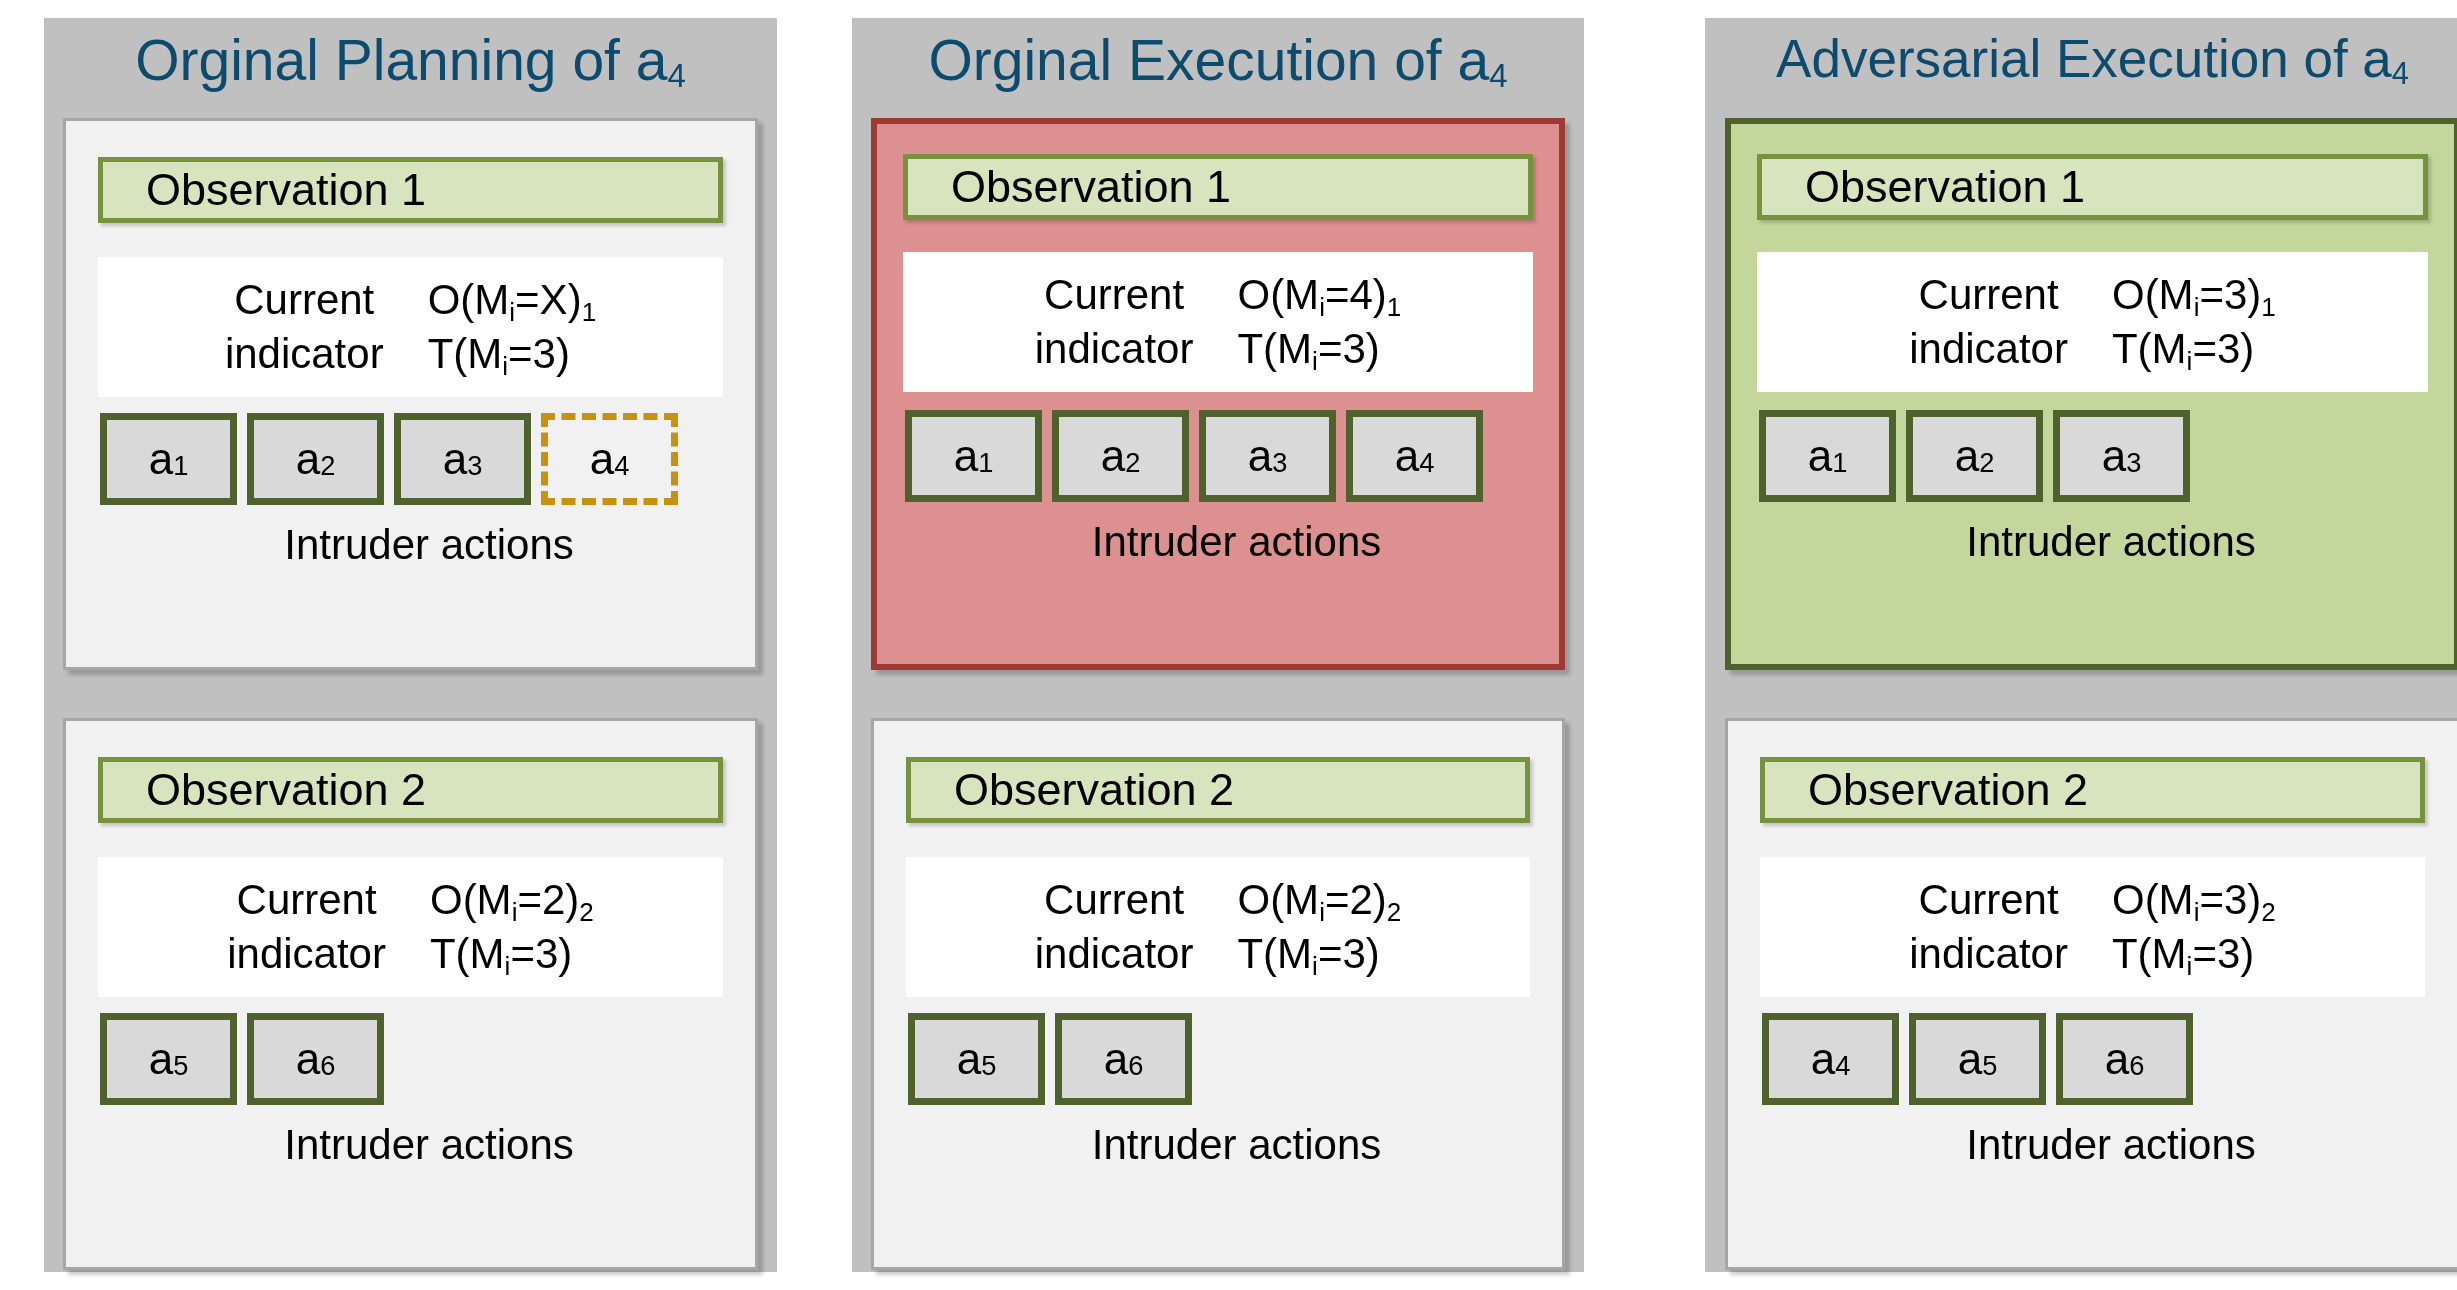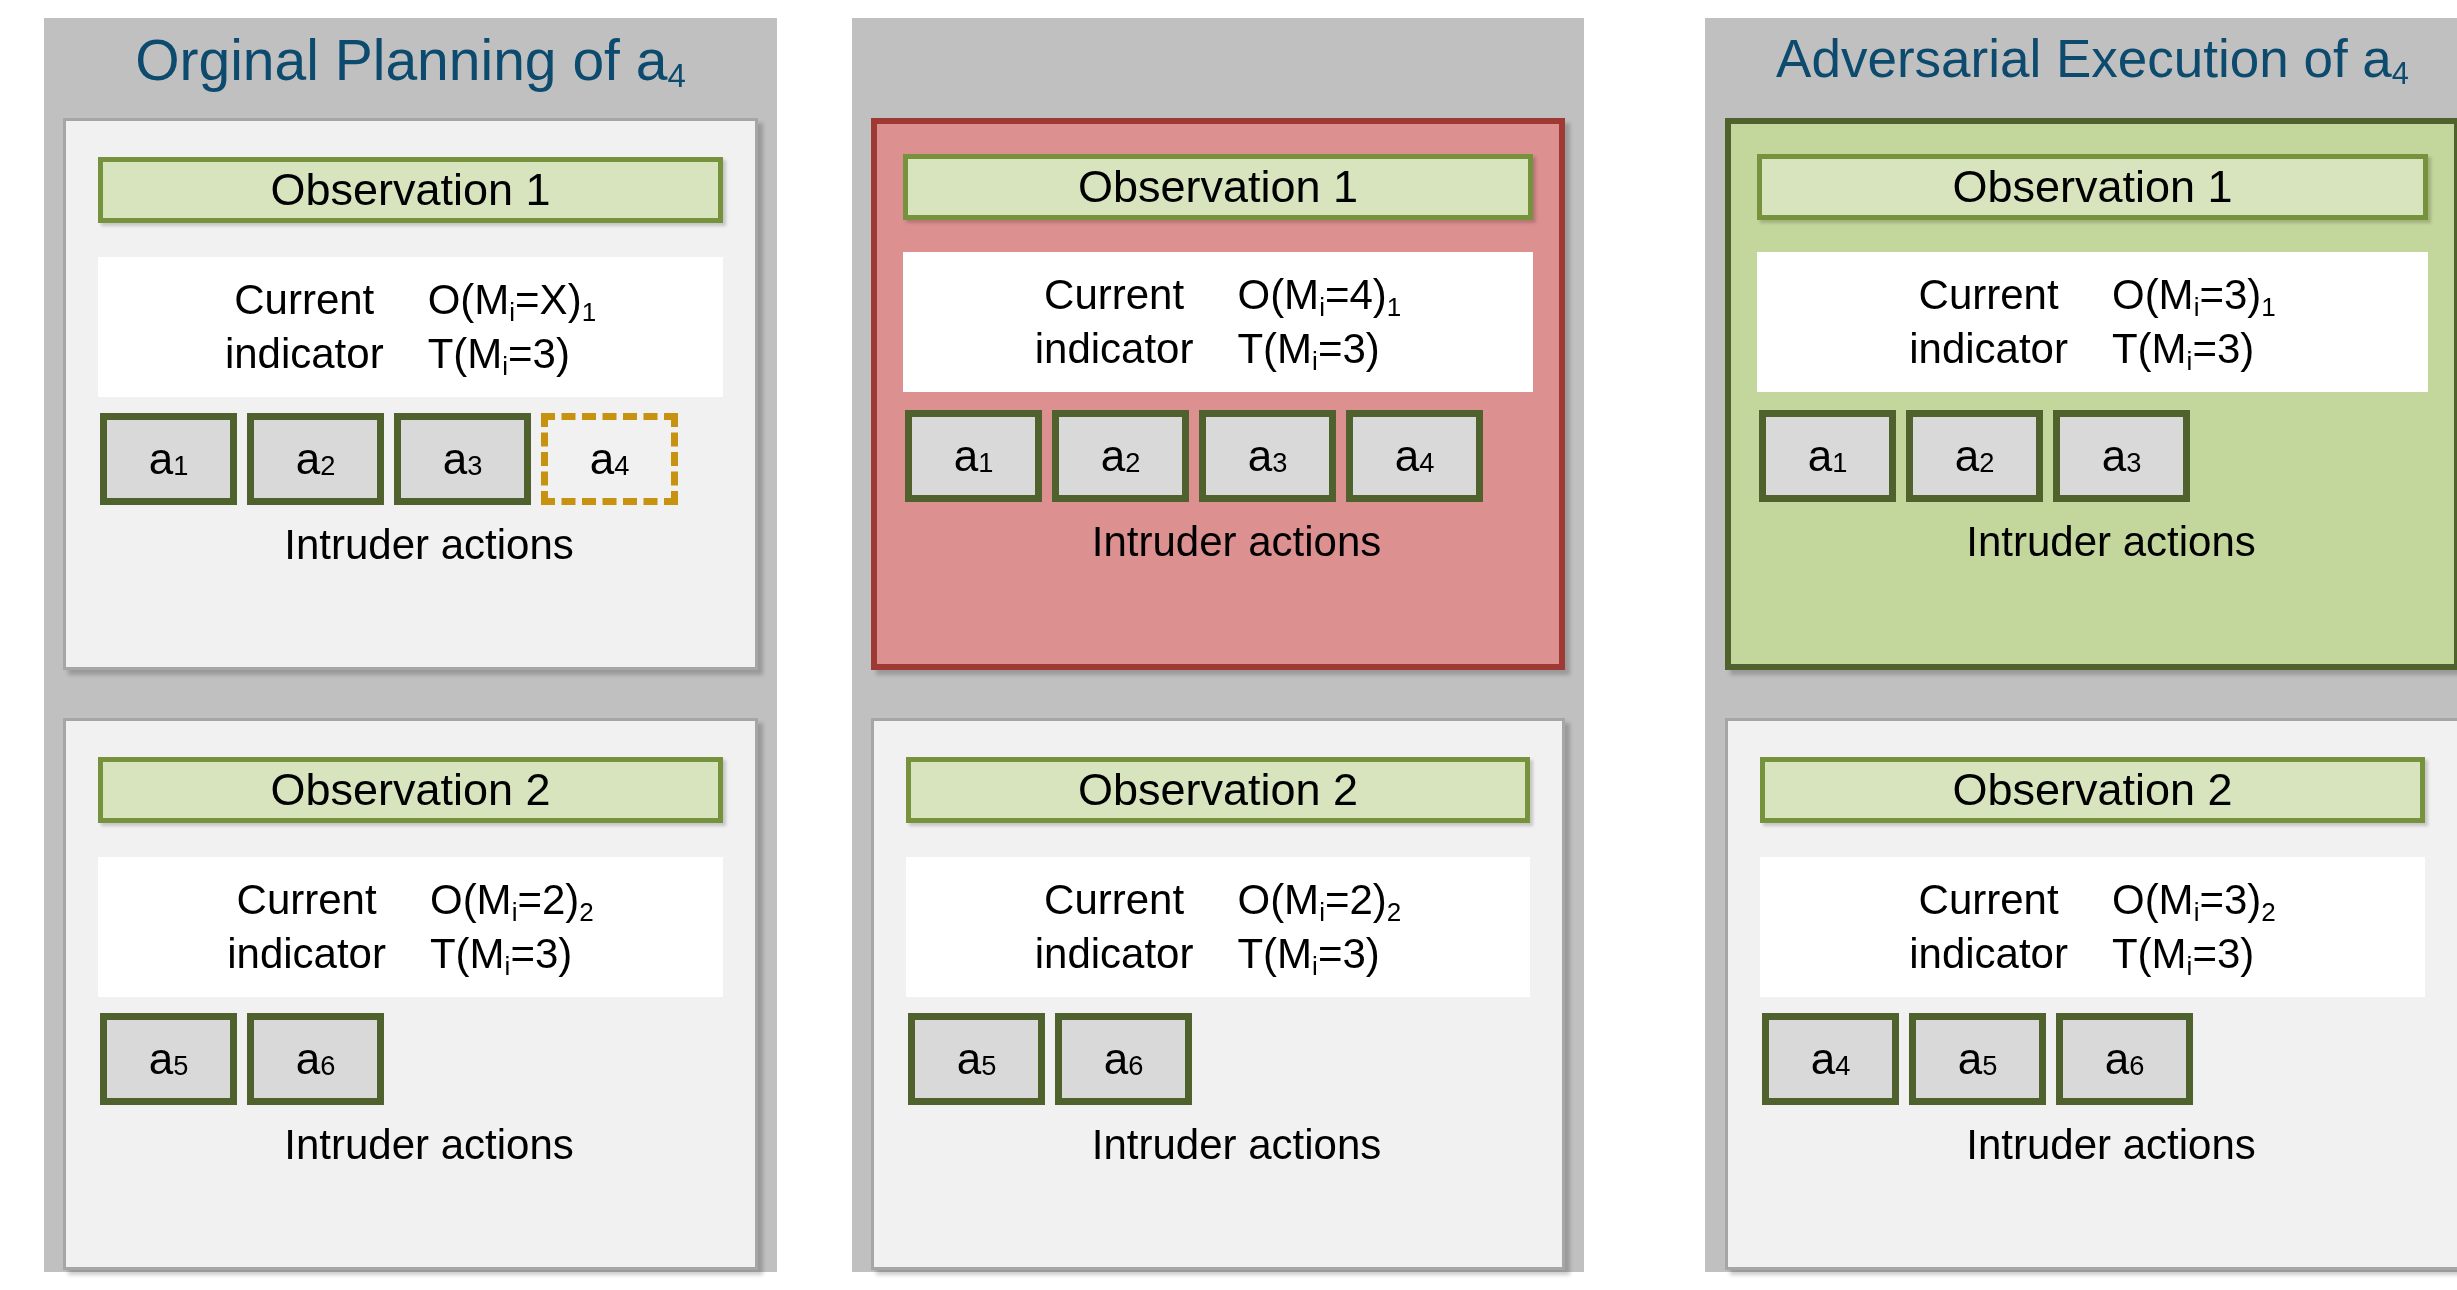--- a/index.html
+++ b/index.html
@@ -83,24 +83,25 @@
     position: absolute;
     left: 32px;
     right: 32px;
     top: 36px;
     height: 66px;
     box-sizing: border-box;
     background: #d7e4bd;
     border: 5px solid #76923c;
     display: flex;
     align-items: center;
-    justify-content: center;
+    justify-content: flex-start;
     font-size: 45px;
     color: #000;
     box-shadow: 3px 3px 3px rgba(0,0,0,0.18);
+    padding-left: 43px;
   }
   .variant-red .obs-chip,
   .variant-green .obs-chip { left: 26px; right: 26px; top: 30px; }
 
   
   .indicator {
     position: absolute;
     left: 32px;
     right: 32px;
     top: 136px;
@@ -228,20 +229,21 @@
           </div>
           <div class="action-chip">
             <span>a</span>
             <sub>6</sub>
           </div>
         </div>
         <div class="actions-caption">Intruder actions</div>
       </div>
     </div>
     <div class="column col-2">
+      <div class="column-title"><span>Orginal Execution of a</span><sub>4</sub></div>
       <div class="panel panel-top variant-red">
         <div class="obs-chip">
           <span>Observation 1</span>
         </div>
         <div class="indicator">
           <div class="ind-col left"><span>Current</span><br><span>indicator</span></div>
           <div class="ind-col right"><span><span>O(M</span><sub>i</sub><span>=4)</span><sub>1</sub></span><br><span><span>T(M</span><sub>i</sub><span>=3)</span></span></div>
         </div>
         <div class="actions-row">
           <div class="action-chip">

